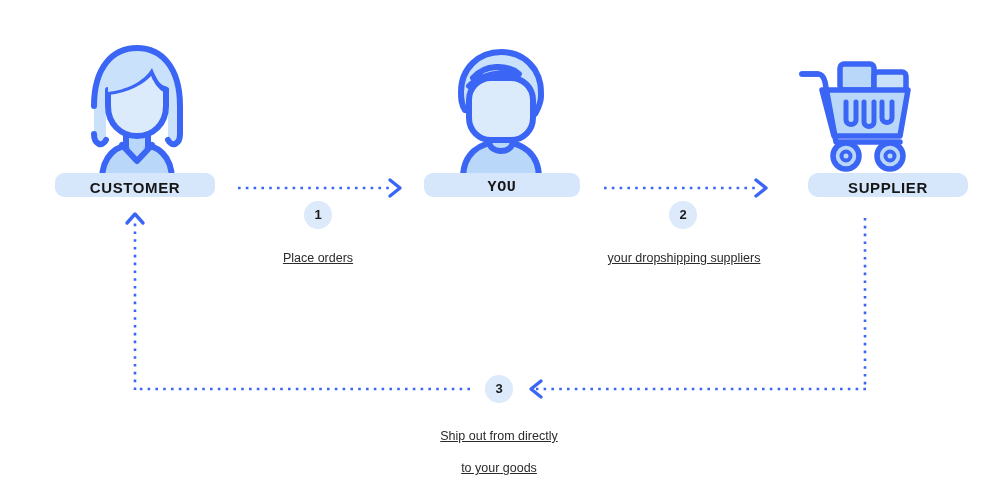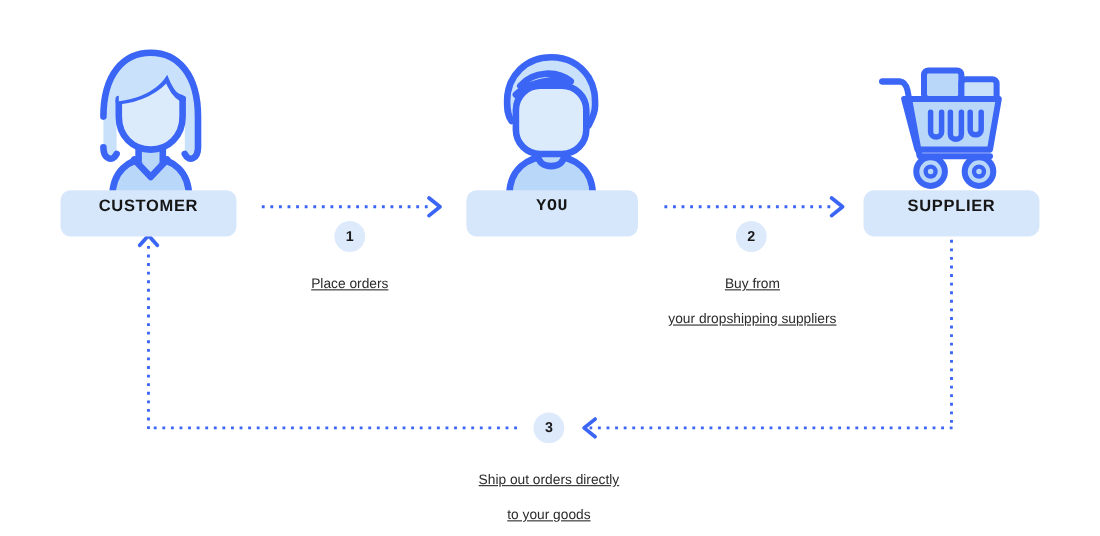--- a/index.html
+++ b/index.html
@@ -20,21 +20,21 @@
   .node {
     position: absolute;
   }
   .icon-wrap {
     position: absolute;
   }
   .label-box {
     position: absolute;
     background: #D7E7FB;
     border-radius: 9px;
-    height: 42px;
+    height: 24px;
     line-height: 30px;
     text-align: center;
     font-size: 15px;
     font-weight: bold;
     letter-spacing: 0.6px;
     color: #161616;
     font-family: "Liberation Sans", sans-serif;
   }
   .badge {
     position: absolute;
@@ -171,33 +171,32 @@
 
         <path d="M6 16 L22 16 C26 16 28 20 29 24 L40 84 L104 84" fill="none" stroke="#3B66F5" stroke-width="5.5" stroke-linecap="round" stroke-linejoin="round"></path>
         <path d="M6 16 L22 16" fill="none" stroke="#3B66F5" stroke-width="5.5" stroke-linecap="round"></path>
 
         <circle cx="50" cy="98" r="13" fill="#B9D8F9" stroke="#3B66F5" stroke-width="5.5"></circle>
         <circle cx="50" cy="98" r="4.5" fill="none" stroke="#3B66F5" stroke-width="4"></circle>
         <circle cx="94" cy="98" r="13" fill="#B9D8F9" stroke="#3B66F5" stroke-width="5.5"></circle>
         <circle cx="94" cy="98" r="4.5" fill="none" stroke="#3B66F5" stroke-width="4"></circle>
       </svg>
     </div>
-    <div class="label-box" style="left:785px; top:173px; width:160px;border-radius:10px;">SUPPLIER</div>
+    <div class="label-box" style="left:808px; top:173px; width:160px;border-radius:10px;">SUPPLIER</div>
   </div>
 
   <div class="badge" style="left:304px; top:201px;">1</div>
   <div class="step-caption" style="left:168px; top:234px; width:300px;">
     <div>Place orders</div>
   </div>
 
   <div class="badge" style="left:669px; top:201px;">2</div>
   <div class="step-caption" style="left:534px; top:234px; width:300px;">
-    <div>Buy from</div>
     <div>your dropshipping suppliers</div>
   </div>
 
   <div class="badge" style="left:485px; top:375px;">3</div>
   <div class="step-caption" style="left:349px; top:412px; width:300px;">
-    <div>Ship out orders directly</div>
+    <div>Ship out from directly</div>
     <div>to your goods</div>
   </div>
 
 </div>
 
 </body></html>

